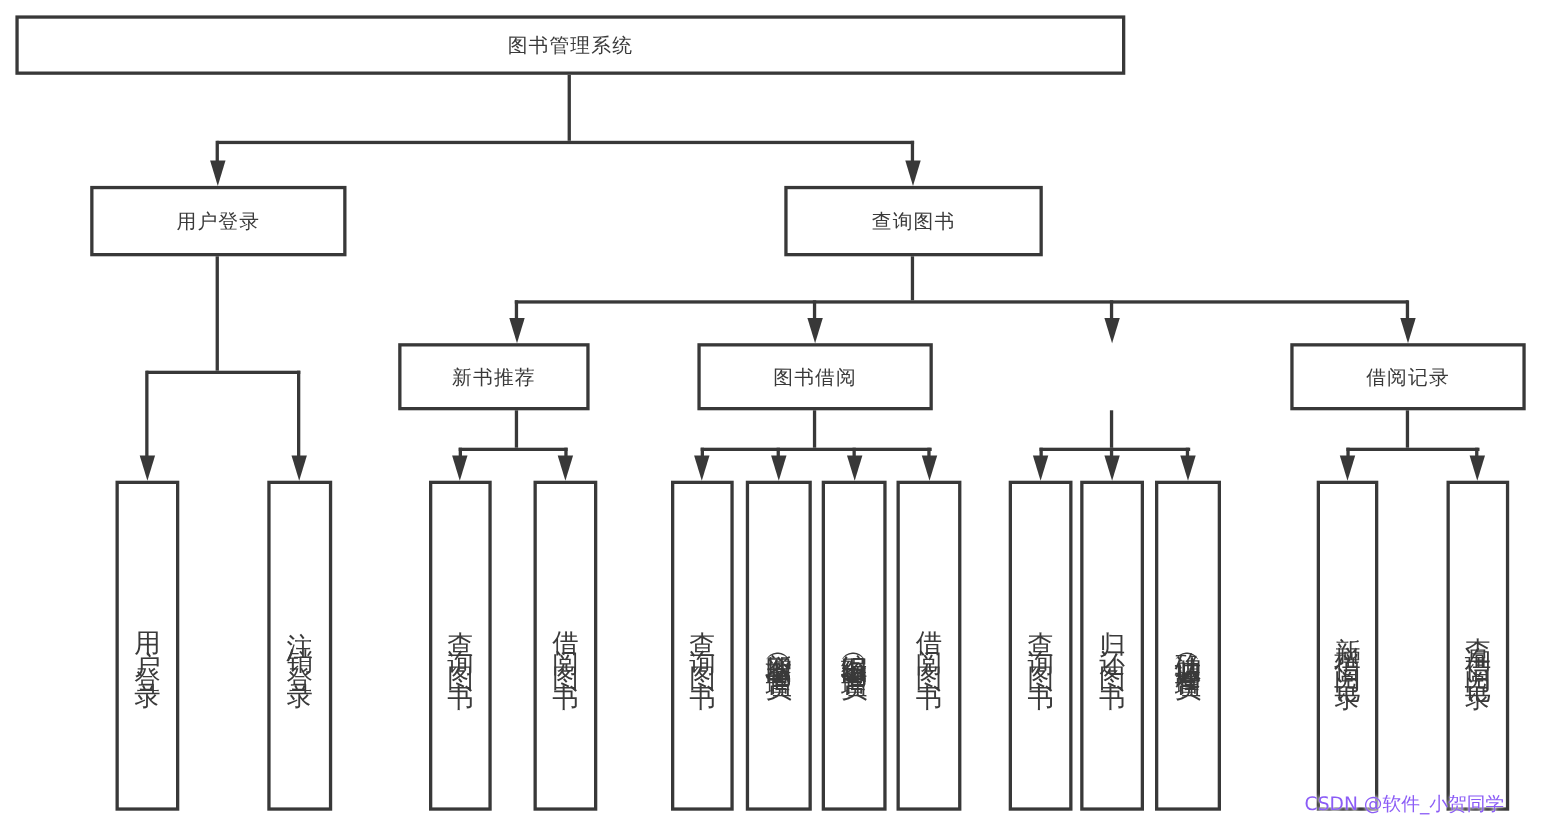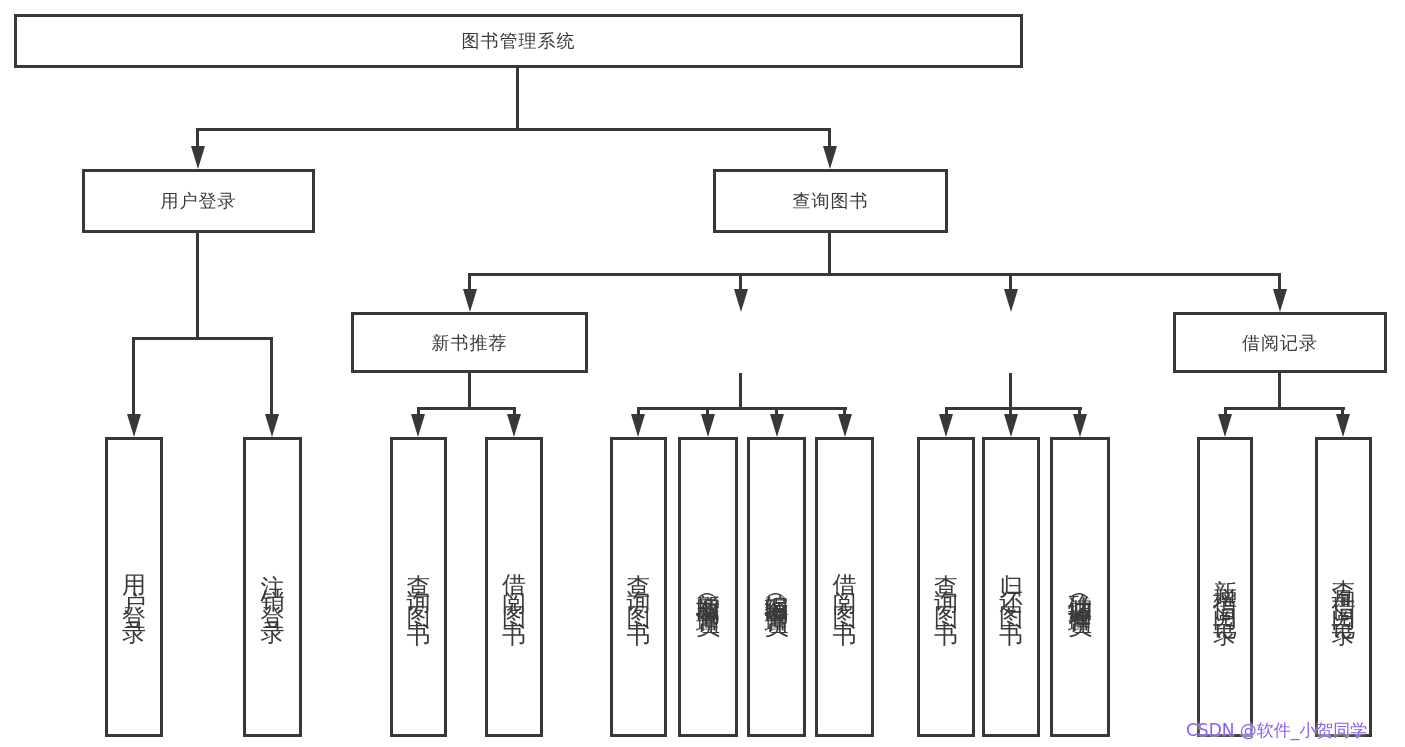--- a/index.html
+++ b/index.html
@@ -30,21 +30,22 @@
 </head>
 <body>
 
 <div class="stage">
 
   <div class="box h" style="left:14px;top:14px;width:1009px;height:54px">图书管理系统</div>
 
   <div class="box h" style="left:82px;top:169px;width:233px;height:64px">用户登录</div>
   <div class="box h" style="left:713px;top:169px;width:235px;height:64px">查询图书</div>
 
-  <div class="box h" style="left:351px;top:312px;width:237px;height:61px">新书推荐</div>
+  <div class="box h" style="left:362px;top:312px;width:174px;height:61px">新书推荐</div>
+  <div class="box h" style="left:634px;top:312px;width:214px;height:61px">图书借阅</div>
   <div class="box h" style="left:1173px;top:312px;width:214px;height:61px">借阅记录</div>
 
   <div class="box vtext v4" style="left:105px;top:437px;width:58px;height:300px">用户登录</div>
   <div class="box vtext v4" style="left:243px;top:437px;width:59px;height:300px">注销登录</div>
 
   <div class="box vtext v4" style="left:390px;top:437px;width:57px;height:300px">查询图书</div>
   <div class="box vtext v4" style="left:485px;top:437px;width:58px;height:300px">借阅图书</div>
 
   <div class="box vtext v4" style="left:610px;top:437px;width:57px;height:300px">查询图书</div>
   <div class="box vtext v9" style="left:678px;top:437px;width:60px;height:300px">新增图书（管理员）</div>

